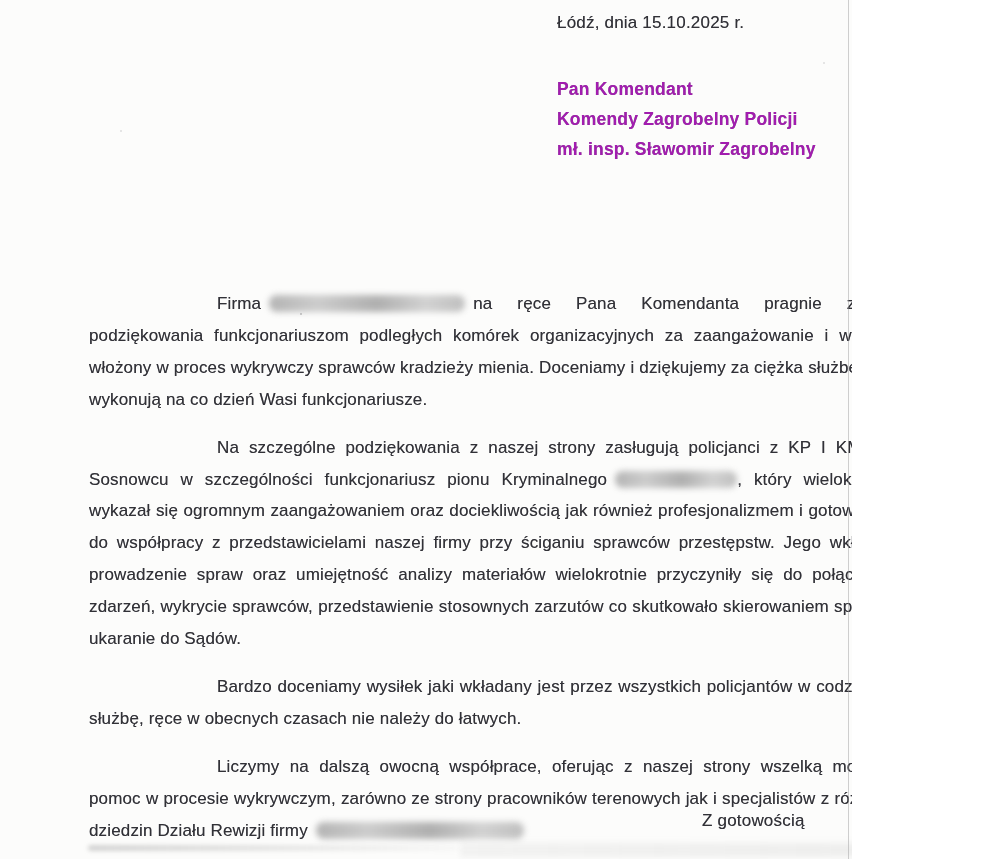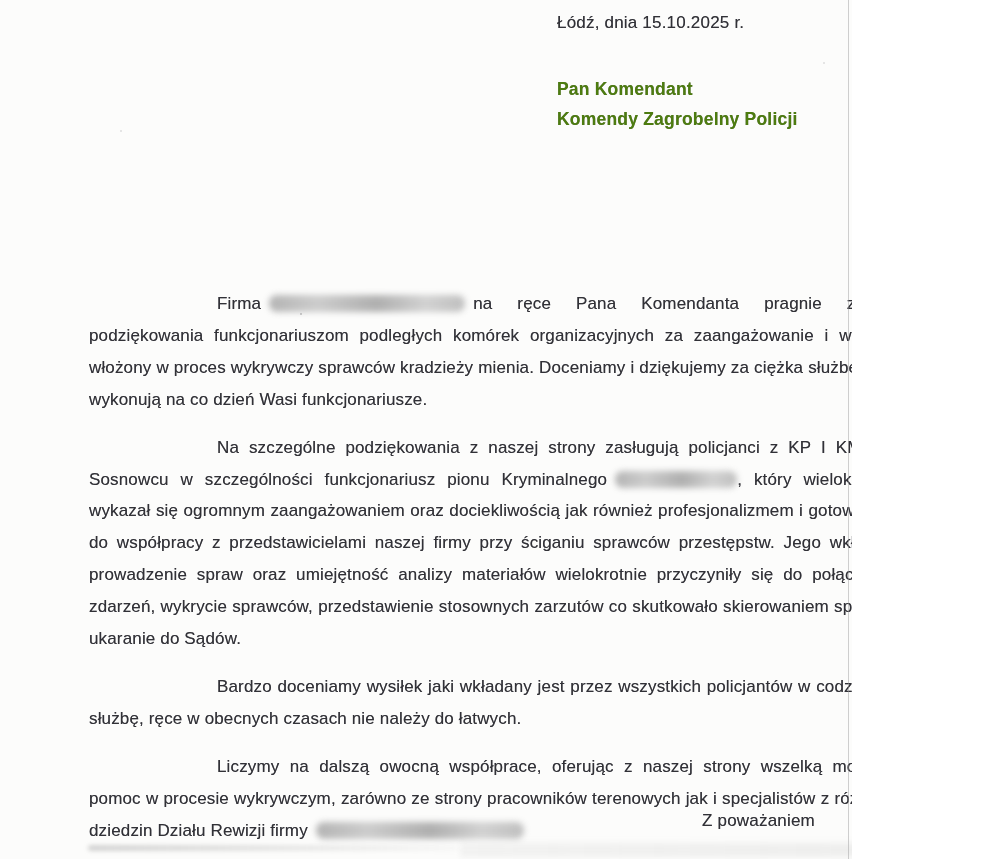--- a/index.html
+++ b/index.html
@@ -23,21 +23,21 @@
     white-space: nowrap;
   }
   .recipient-block {
     position: absolute;
     left: 557px;
     top: 74px;
     font-size: 17.5px;
     font-weight: bold;
     line-height: 30px;
     letter-spacing: 0.2px;
-    color: #4d7c0f;
+    color: #a21caf;
   }
   .letter-body {
     position: absolute;
     left: 73px;
     top: 272px;
     width: 838px;
     font-size: 17px;
     line-height: 31.9px;
     text-align: justify;
     letter-spacing: 0.15px;
@@ -100,33 +100,34 @@
 </head>
 <body>
 
 <div class="page">
 
   <div class="date-line">Łódź, dnia 15.10.2025 r.</div>
 
   <div class="recipient-block">
     <div>Pan Komendant</div>
     <div>Komendy Zagrobelny Policji</div>
+    <div>mł. insp. Sławomir Zagrobelny</div>
   </div>
 
   <div class="letter-body">
     <p><span>Firma</span><span class="redacted company-1"></span><span>na ręce Pana Komendanta pragnie złożyć podziękowania funkcjonariuszom podległych komórek organizacyjnych za zaangażowanie i wysiłek włożony w proces wykrywczy sprawców kradzieży mienia. Doceniamy i dziękujemy za ciężka służbę jaką wykonują na co dzień Wasi funkcjonariusze.</span></p>
 
     <p><span>Na szczególne podziękowania z naszej strony zasługują policjanci z KP I KMP w Sosnowcu w szczególności funkcjonariusz pionu Kryminalnego</span><span class="redacted officer"></span><span>, który wielokrotnie wykazał się ogromnym zaangażowaniem oraz dociekliwością jak również profesjonalizmem i gotowością do współpracy z przedstawicielami naszej firmy przy ściganiu sprawców przestępstw. Jego wkład w prowadzenie spraw oraz umiejętność analizy materiałów wielokrotnie przyczyniły się do połączenia zdarzeń, wykrycie sprawców, przedstawienie stosownych zarzutów co skutkowało skierowaniem spraw o ukaranie do Sądów.</span></p>
 
     <p><span>Bardzo doceniamy wysiłek jaki wkładany jest przez wszystkich policjantów w codzienną służbę, ręce w obecnych czasach nie należy do łatwych.</span></p>
 
     <p><span>Liczymy na dalszą owocną współprace, oferując z naszej strony wszelką możliwą pomoc w procesie wykrywczym, zarówno ze strony pracowników terenowych jak i specjalistów z różnych dziedzin Działu Rewizji firmy</span><span class="redacted company-2"></span></p>
   </div>
 
-  <div class="closing-line">Z poważaniem</div>
+  <div class="closing-line">Z gotowością</div>
 
   <div class="scan-edge-line"></div>
   <div class="bottom-smudge"></div>
   <div class="bottom-noise"></div>
   <div class="speckle s1"></div>
   <div class="speckle s2"></div>
   <div class="speckle s3"></div>
   <div class="speckle s4"></div>
   <div class="speckle s5"></div>
 

